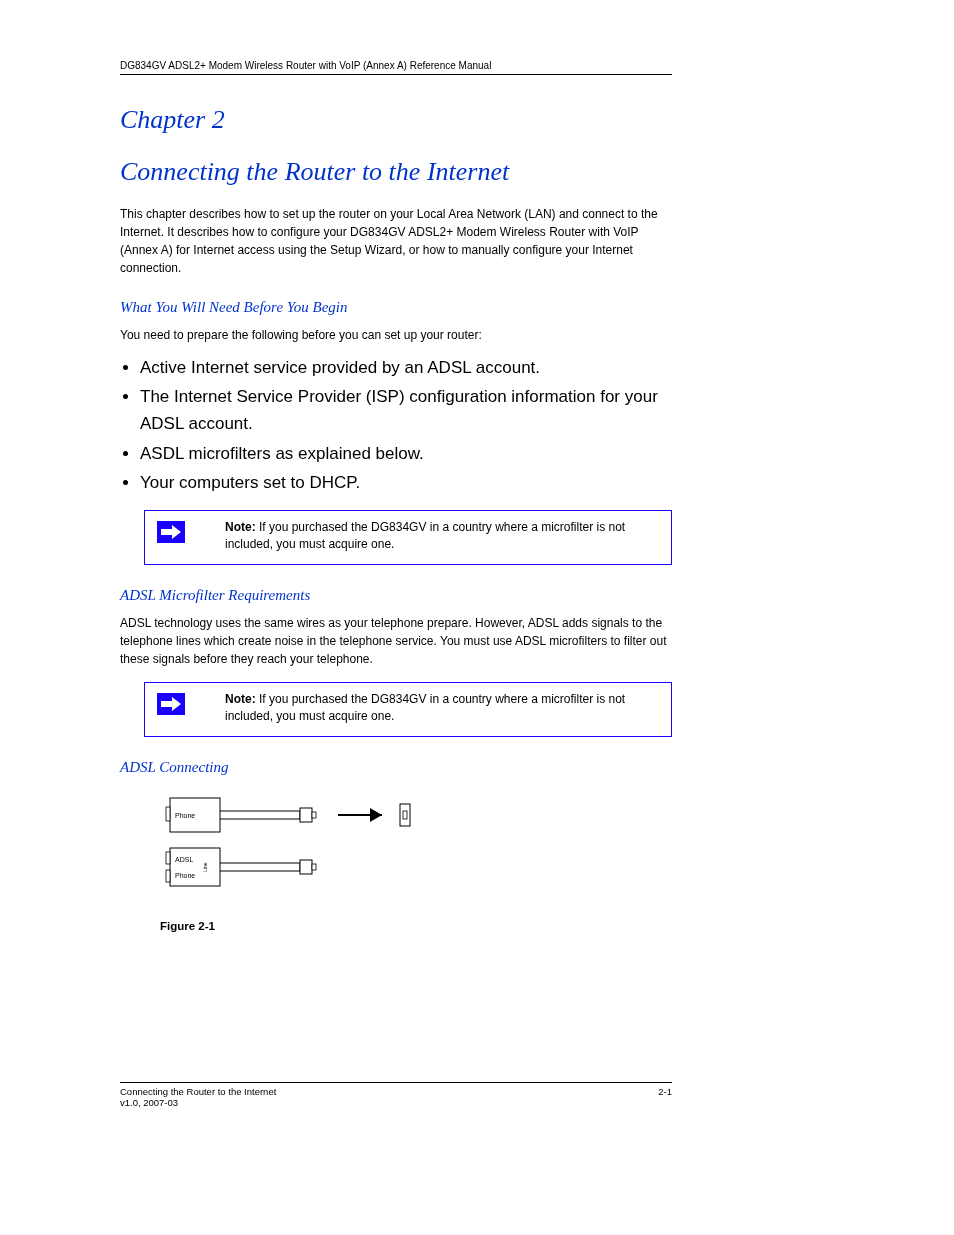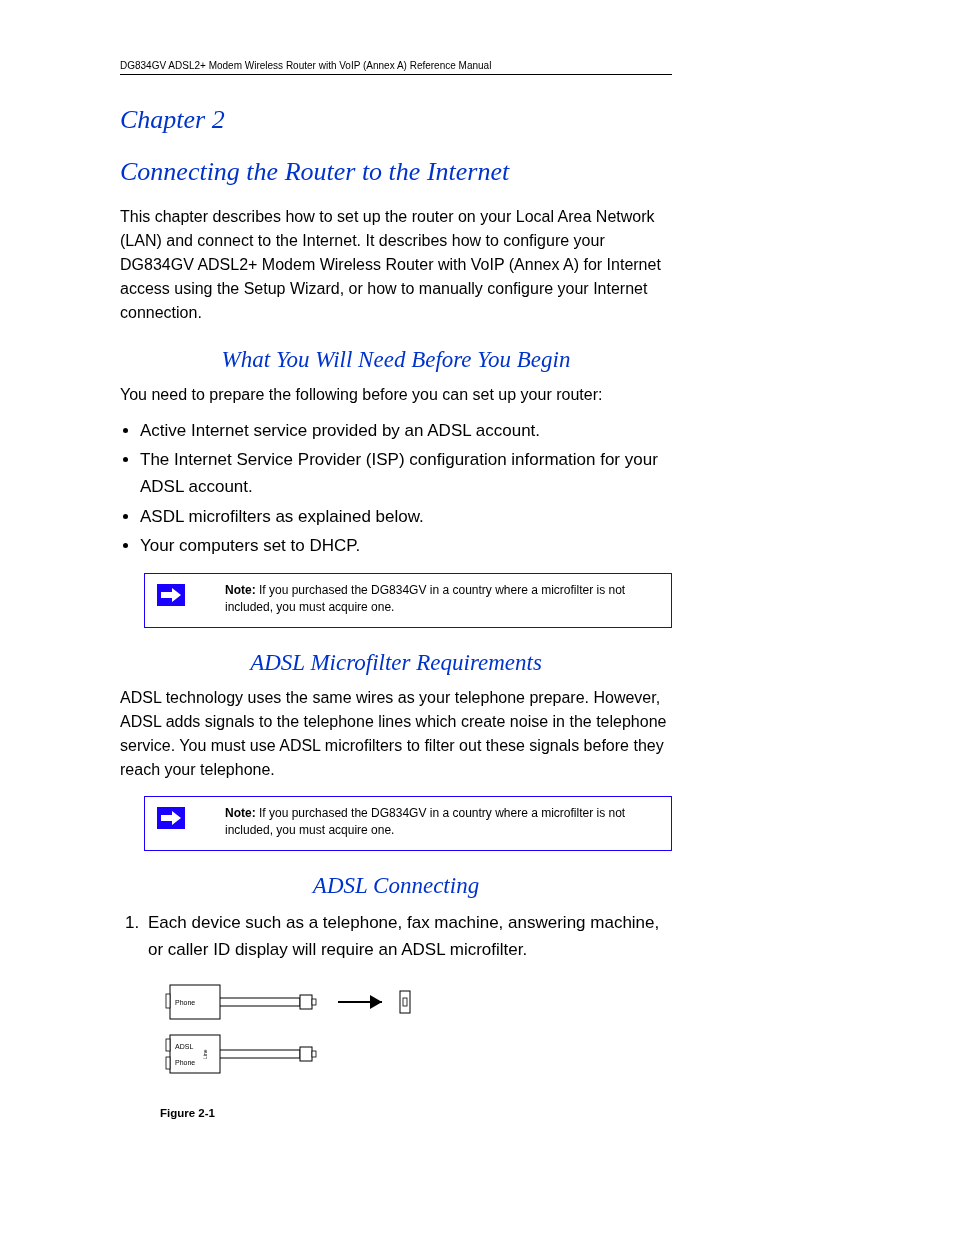--- a/index.html
+++ b/index.html
@@ -31,27 +31,26 @@
 .h-sub {
   font-family: Georgia, 'Times New Roman', serif;
   font-style: italic;
   font-size: 26px;
   color: #0033cc;
   margin: 2px 0 18px 0;
 }
 .h-section {
   font-family: Georgia, 'Times New Roman', serif;
   font-style: italic;
-  font-size: 23px;
+  font-size: 15px;
   color: #0033cc;
   margin: 22px 0 10px 0;
-  text-align: center;
 }
 p {
-  font-size: 16px;
+  font-size: 12px;
   line-height: 1.5;
   margin: 10px 0;
 }
 ul {
   margin: 6px 0 6px 20px;
   padding: 0;
 }
 li {
   font-size: 17px;
   line-height: 1.6;
@@ -153,23 +152,20 @@
         </svg>
     </div>
     <div class="note-text">
       <span class="note-label">Note:</span>
       <span>If you purchased the DG834GV in a country where a microfilter is not included, you must acquire one.</span>
     </div>
   </div>
 
   <div class="h-section">ADSL Connecting</div>
 
-  <ol class="ordered">
-    <li>Each device such as a telephone, fax machine, answering machine, or caller ID display will require an ADSL microfilter.</li>
-  </ol>
 
   <div class="figure">
     <svg width="320" height="120" viewBox="0 0 320 120">
 
       <rect x="10" y="6" width="50" height="34" fill="#fff" stroke="#000" stroke-width="1"></rect>
       <rect x="6" y="15" width="4" height="14" fill="#fff" stroke="#000" stroke-width="0.8"></rect>
       <text x="15" y="26" font-size="7" fill="#000">Phone</text>
 
       <path d="M60 19 L140 19 L140 27 L60 27" fill="none" stroke="#000" stroke-width="1"></path>
       <rect x="140" y="16" width="12" height="14" fill="#fff" stroke="#000" stroke-width="1"></rect>

